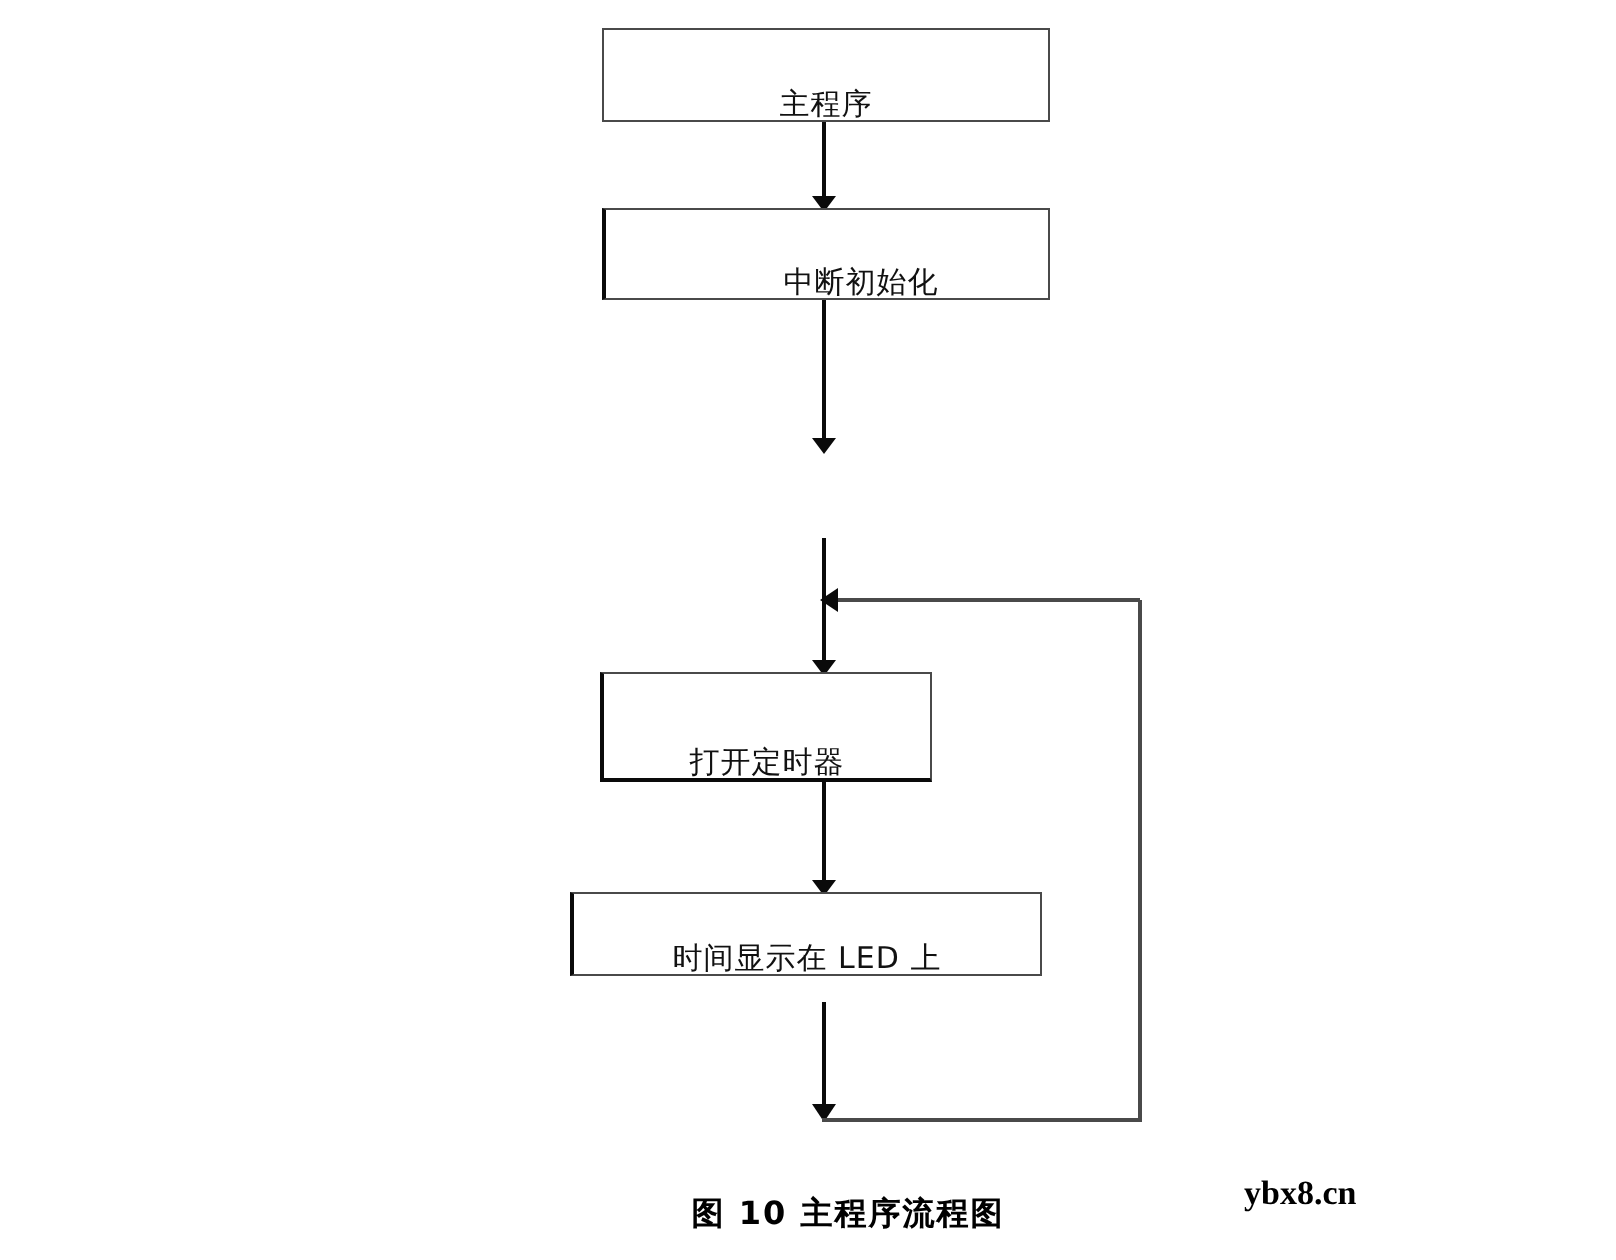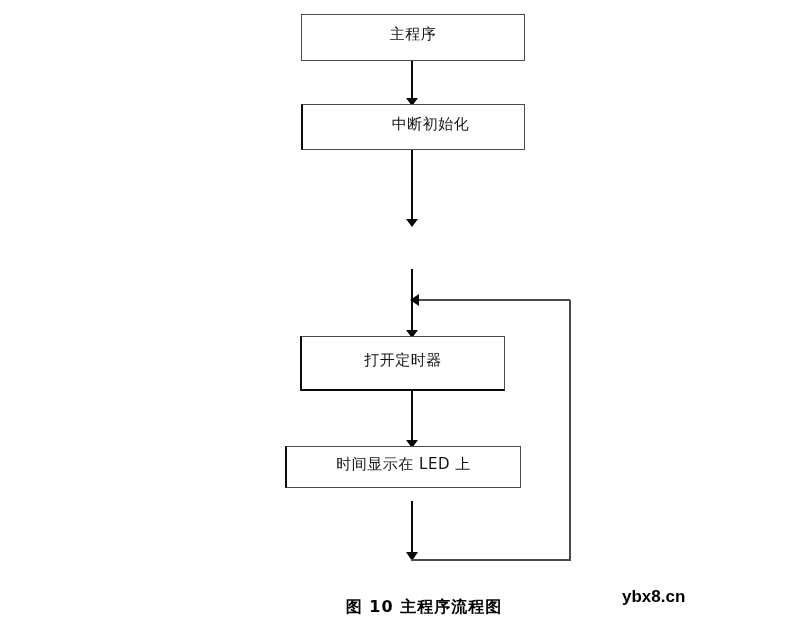--- a/index.html
+++ b/index.html
@@ -24,21 +24,21 @@
     height: 630px;
   }
 
   
   .node {
     position: absolute;
     box-sizing: border-box;
     background: #ffffff;
     border: 1px solid #4a4a4a;
     display: flex;
-    align-items: center;
+    align-items: flex-end;
     justify-content: center;
   }
   .node .node-label {
     font-size: 15px;
     line-height: 1.1;
     color: #111111;
     white-space: nowrap;
     letter-spacing: 0.5px;
     margin-top: -6px;
   }
@@ -46,21 +46,21 @@
   .node.heavy-left {
     border-left: 2px solid #0a0a0a;
   }
   .node.heavy-bottom {
     border-bottom: 2px solid #0a0a0a;
   }
 
   #node-main-program   { left: 301px; top: 14px;  width: 224px; height: 47px; }
   #node-interrupt-init { left: 301px; top: 104px; width: 224px; height: 46px; padding-left: 34px; }
   #node-led-init       { left: 259px; top: 225px; width: 311px; height: 44px; }
-  #node-open-timer     { left: 300px; top: 336px; width: 205px; height: 55px; }
+  #node-open-timer     { left: 300px; top: 336px; width: 166px; height: 55px; }
   #node-show-time      { left: 285px; top: 446px; width: 236px; height: 42px; }
 
   
   #connector-layer {
     position: absolute;
     left: 0;
     top: 0;
     width: 808px;
     height: 630px;
     pointer-events: none;
@@ -76,21 +76,21 @@
     font-size: 16px;
     font-weight: bold;
     letter-spacing: 1px;
     color: #000000;
     padding-left: 20px;
   }
   #site-watermark {
     position: absolute;
     left: 622px;
     top: 587px;
-    font-family: Liberation Sans, sans-serif;
+    font-family: Liberation Serif, serif;
     font-size: 17px;
     font-weight: bold;
     letter-spacing: 0px;
     color: #000000;
   }
 </style>
 </head>
 <body>
 
 <div id="flowchart-canvas">

